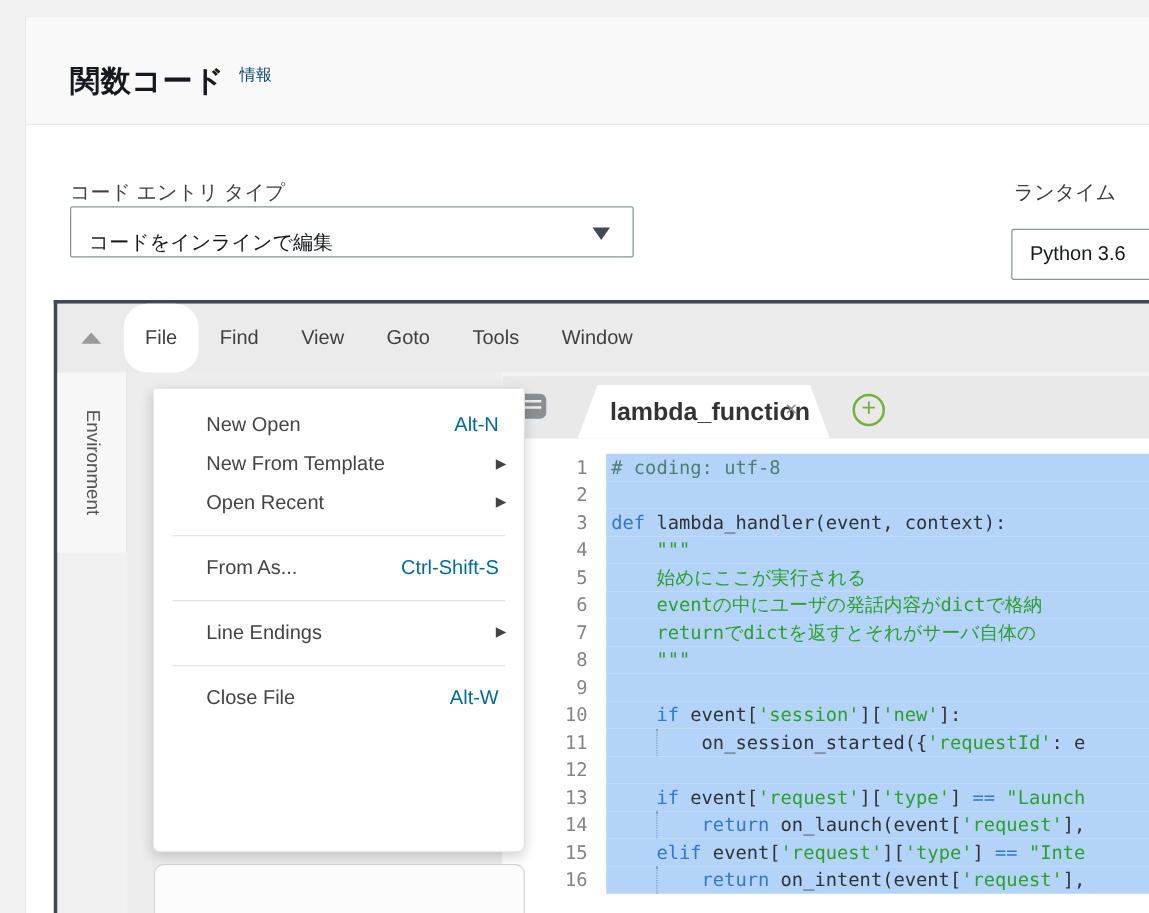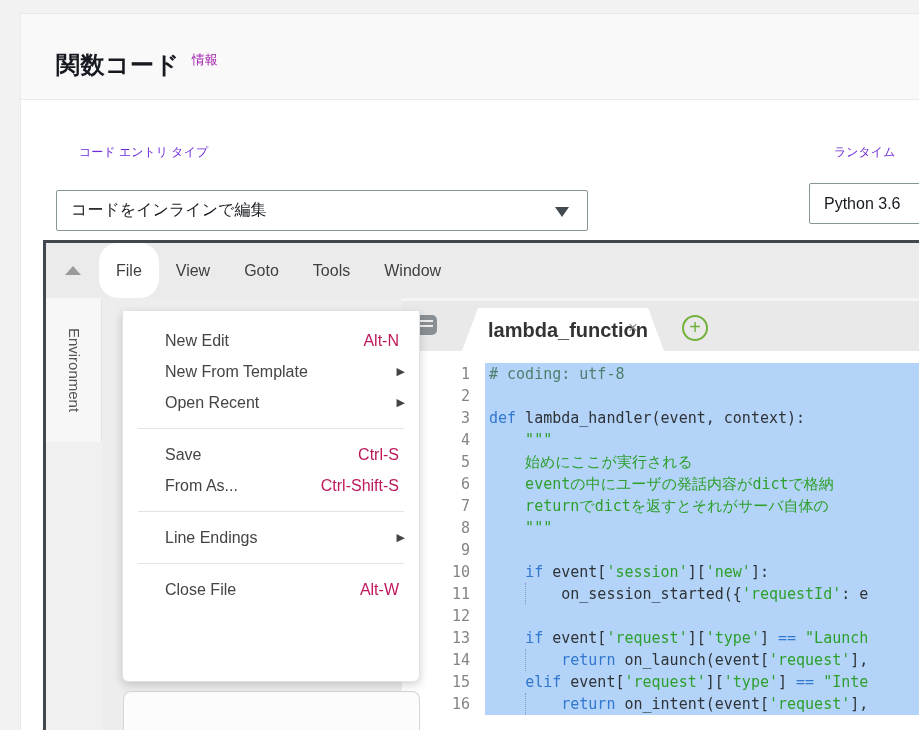--- a/index.html
+++ b/index.html
@@ -6,23 +6,23 @@
   html,body { width:919px; height:730px; overflow:hidden; background:#f2f2f2;
               font-family:"Liberation Sans", sans-serif; }
 
   
   .card { position:absolute; left:20px; top:13px; right:-20px; bottom:-20px;
           background:#ffffff; border:1px solid #eaeaea; }
   .card-header { position:absolute; left:0; top:0; right:0; height:86px;
                  background:#f9f9f9; border-bottom:1px solid #eaeaea;
                  display:flex; align-items:center; padding-left:35px; }
   .page-title { font-size:24px; font-weight:bold; color:#16191f; letter-spacing:0.5px;margin-top:16px; }
-  .info-link  { font-size:13px; color:#a21caf; margin-left:12px; margin-top:6px; cursor:pointer; }
-
-  .field-label { position:absolute; font-size:12px; color:#6d28d9;margin-left:23px; }
+  .info-link  { font-size:13px; color:#0c4a6e; margin-left:12px; margin-top:6px; cursor:pointer; }
+
+  .field-label { position:absolute; font-size:16px; color:#404040; }
   .select { position:absolute; height:41px; background:#fff; border:1px solid #879596;
             border-radius:2px; font-size:16px; color:#16191f; display:flex;
             align-items:center; padding:0 14px; cursor:pointer; }
   .select .caret { position:absolute; right:18px; top:16px; width:0; height:0;
                    border-left:7px solid transparent; border-right:7px solid transparent;
                    border-top:10px solid #434a50; }
 
   
   .editor { position:absolute; left:43px; top:240px; right:-20px; bottom:-20px;
             border-top:3px solid #434750; border-left:3px solid #434750;
@@ -80,52 +80,53 @@
                background:#fcfcfc; border:1px solid #d5d5d5; border-bottom:none;
                border-radius:8px 8px 0 0; }
 
   
   .popup { position:absolute; left:122px; top:311px; width:298px; height:371px;
            background:#ffffff; border:1px solid #e2e2e2; border-top:none;
            border-radius:0 0 6px 6px; box-shadow:0 3px 10px rgba(0,0,0,0.18);
            padding-top:14px; z-index:10; }
   .menu-item { height:31px; line-height:31px; padding:0 20px 0 42px; font-size:16px;
                color:#444; position:relative; cursor:pointer; }
-  .menu-item .sc { position:absolute; right:20px; color:#be185d; }
+  .menu-item .sc { position:absolute; right:20px; color:#0369a1; }
   .menu-item .arr { position:absolute; right:14px; top:0; font-size:11px; color:#444; }
   .menu-sep { border-top:1px solid #e3e3e3; margin:10px 15px; }
 </style>
 </head>
 <body>
 
 <div class="card">
   <div class="card-header">
     <span class="page-title">関数コード</span>
     <span class="info-link">情報</span>
   </div>
 
   <div class="field-label" style="left:35px; top:130px;">コード エントリ タイプ</div>
-  <div class="select" style="left:35px; top:176px; width:532px;">
+  <div class="select" style="left:35px; top:151px; width:451px;align-items:flex-end;">
     <span>コードをインラインで編集</span>
     <span class="caret"></span>
   </div>
 
   <div class="field-label" style="left:790px; top:130px;">ランタイム</div>
   <div class="select" style="left:788px; top:169px; width:360px;">
     <span>Python 3.6</span>
   </div>
 </div>
 
 <div class="editor">
   <div class="menubar">
     <div class="mb-collapse">
       <span class="tri"></span>
     </div>
 
   <div class="mb-item active">File</div>
+      <div class="mb-item">Find</div>
       <div class="mb-item">View</div>
       <div class="mb-item">Goto</div>
       <div class="mb-item">Tools</div>
       <div class="mb-item">Window</div>
     </div>
 
   <div class="side">
     <div class="env-tab">
       <span>Environment</span>
     </div>
@@ -211,23 +212,22 @@
           <div class="line"><span class="tok-txt">        </span><span class="tok-kw">return</span><span class="tok-txt"> on_intent(event[</span><span class="tok-str">'request'</span><span class="tok-txt">],</span><span class="guide"></span></div>
         </div>
       </div>
   </div>
 </div>
 
 <div class="env-panel"></div>
 
 <div class="popup" id="file-menu">
 
-<div class="menu-item"><span>New Edit</span><span class="sc">Alt-N</span></div>
+<div class="menu-item"><span>New Open</span><span class="sc">Alt-N</span></div>
     <div class="menu-item"><span>New From Template</span><span class="arr">▶</span></div>
     <div class="menu-item"><span>Open Recent</span><span class="arr">▶</span></div>
     <div class="menu-sep"></div>
-    <div class="menu-item"><span>Save</span><span class="sc">Ctrl-S</span></div>
     <div class="menu-item"><span>From As...</span><span class="sc">Ctrl-Shift-S</span></div>
     <div class="menu-sep"></div>
     <div class="menu-item"><span>Line Endings</span><span class="arr">▶</span></div>
     <div class="menu-sep"></div>
     <div class="menu-item"><span>Close File</span><span class="sc">Alt-W</span></div>
   </div>
 
 </body></html>

